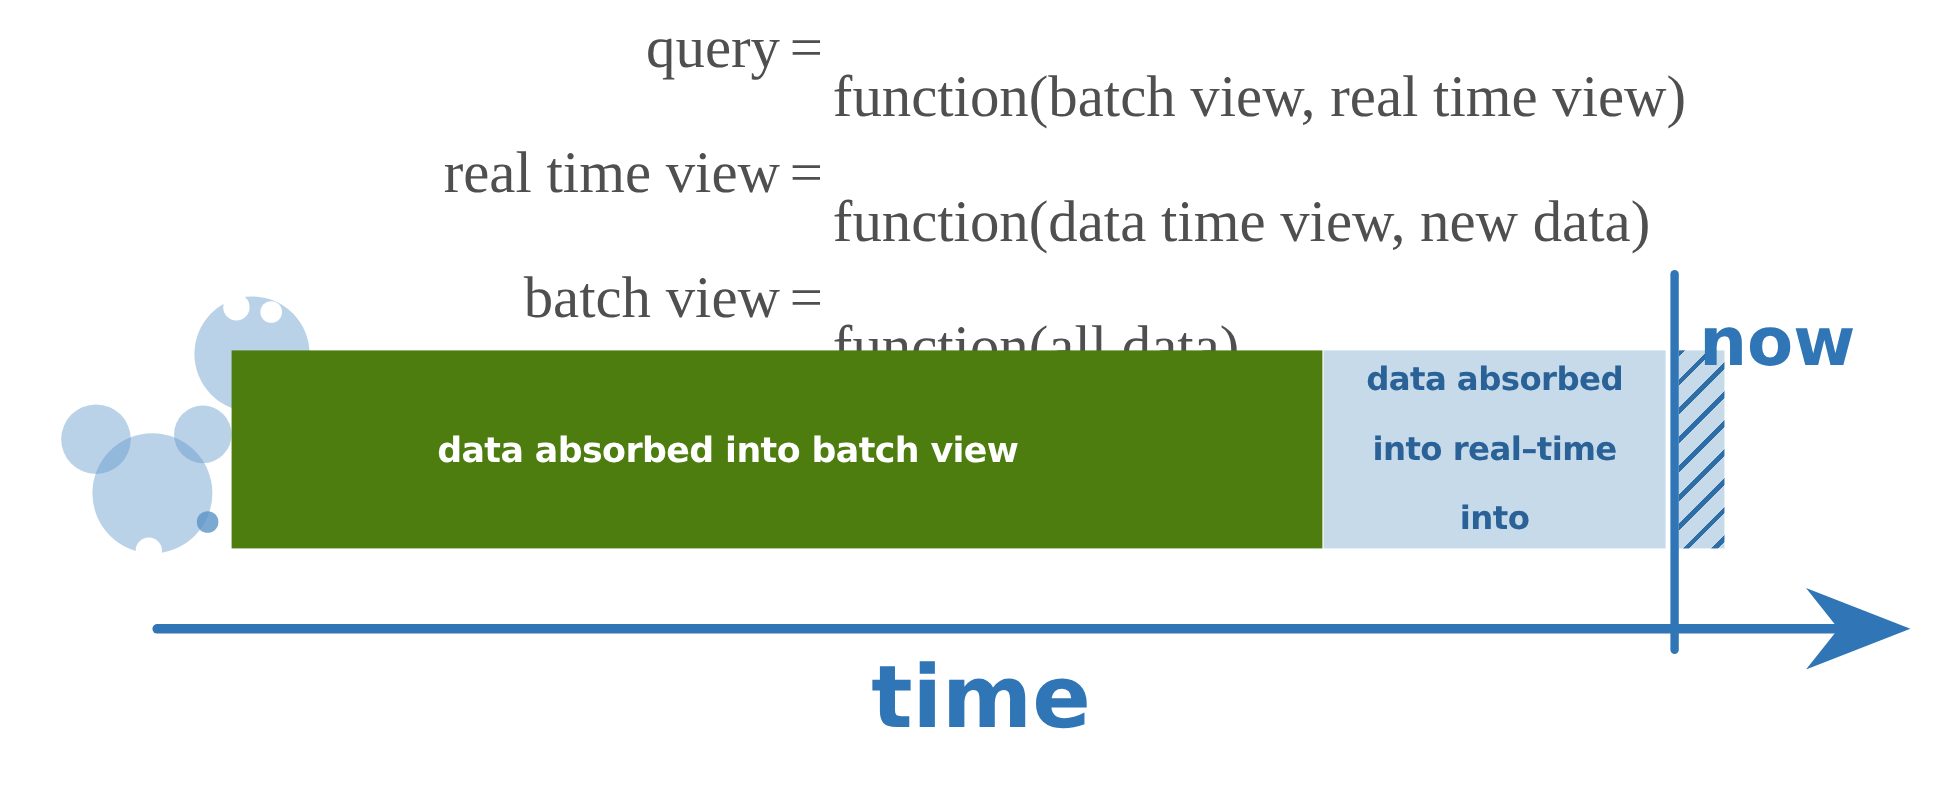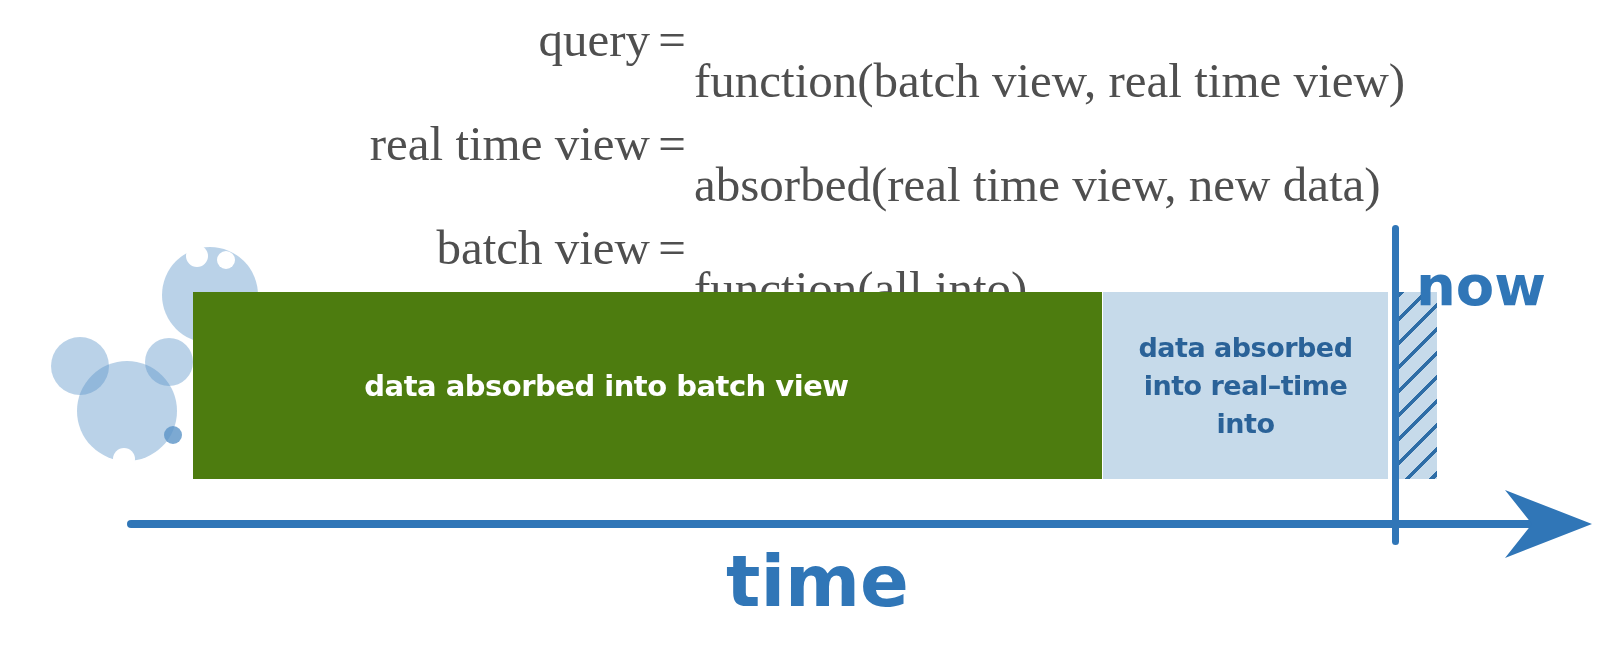--- a/index.html
+++ b/index.html
@@ -12,21 +12,21 @@
     font-family:"Liberation Serif",serif;font-size:49px;line-height:63px;}
   .eq-row{display:grid;grid-template-columns:650px 44px auto;}
   .eq-lhs{text-align:right;white-space:nowrap;}
   .eq-sign{text-align:center;}
   .eq-rhs{text-align:left;white-space:nowrap;margin-top:41px;}
   
   .bubble{position:absolute;border-radius:50%;background:rgba(91,147,199,0.42);}
   .bubble-dark{position:absolute;border-radius:50%;background:rgba(91,147,199,0.8);}
   .notch{position:absolute;border-radius:50%;background:#ffffff;}
   
-  .bar{position:absolute;top:292px;height:187px;}
+  .bar{position:absolute;top:292px;height:165px;gap:20px;}
   .bar-batch{left:193px;width:909px;background:#4d7c0f;display:flex;
     align-items:center;justify-content:center;padding-right:82px;box-sizing:border-box;}
   .bar-batch .bar-label{color:#ffffff;font-weight:700;font-size:29px;
     letter-spacing:-0.5px;white-space:nowrap;}
   .bar-realtime{left:1103px;width:285px;background:#c6daea;display:flex;
     flex-direction:column;align-items:center;justify-content:center;}
   .bar-realtime .rt-line{color:#2a6298;font-weight:700;font-size:27px;
     line-height:38px;letter-spacing:-0.5px;white-space:nowrap;text-align:center;}
   .hatch{left:1399px;width:38px;background:#c6daea;
     background-image:repeating-linear-gradient(135deg,#2e6da6 0 4px,rgba(0,0,0,0) 4px 17px);}
@@ -49,26 +49,26 @@
 
   <div class="equations">
     <div class="eq-row">
       <span class="eq-lhs">query</span>
       <span class="eq-sign">=</span>
       <span class="eq-rhs">function(batch view, real time view)</span>
     </div>
     <div class="eq-row">
       <span class="eq-lhs">real time view</span>
       <span class="eq-sign">=</span>
-      <span class="eq-rhs">absorbed(real time view, new data)</span>
+      <span class="eq-rhs">function(data time view, new data)</span>
     </div>
     <div class="eq-row">
       <span class="eq-lhs">batch view</span>
       <span class="eq-sign">=</span>
-      <span class="eq-rhs">function(all into)</span>
+      <span class="eq-rhs">function(all data)</span>
     </div>
   </div>
 
   <div>
     <div class="bubble" style="left:162px;top:247px;width:96px;height:96px;"></div>
     <div class="notch" style="left:186px;top:245px;width:22px;height:22px;"></div>
     <div class="notch" style="left:217px;top:251px;width:18px;height:18px;"></div>
     <div class="bubble" style="left:51px;top:337px;width:58px;height:58px;"></div>
     <div class="bubble" style="left:77px;top:361px;width:100px;height:100px;"></div>
     <div class="notch" style="left:113px;top:448px;width:22px;height:22px;"></div>

